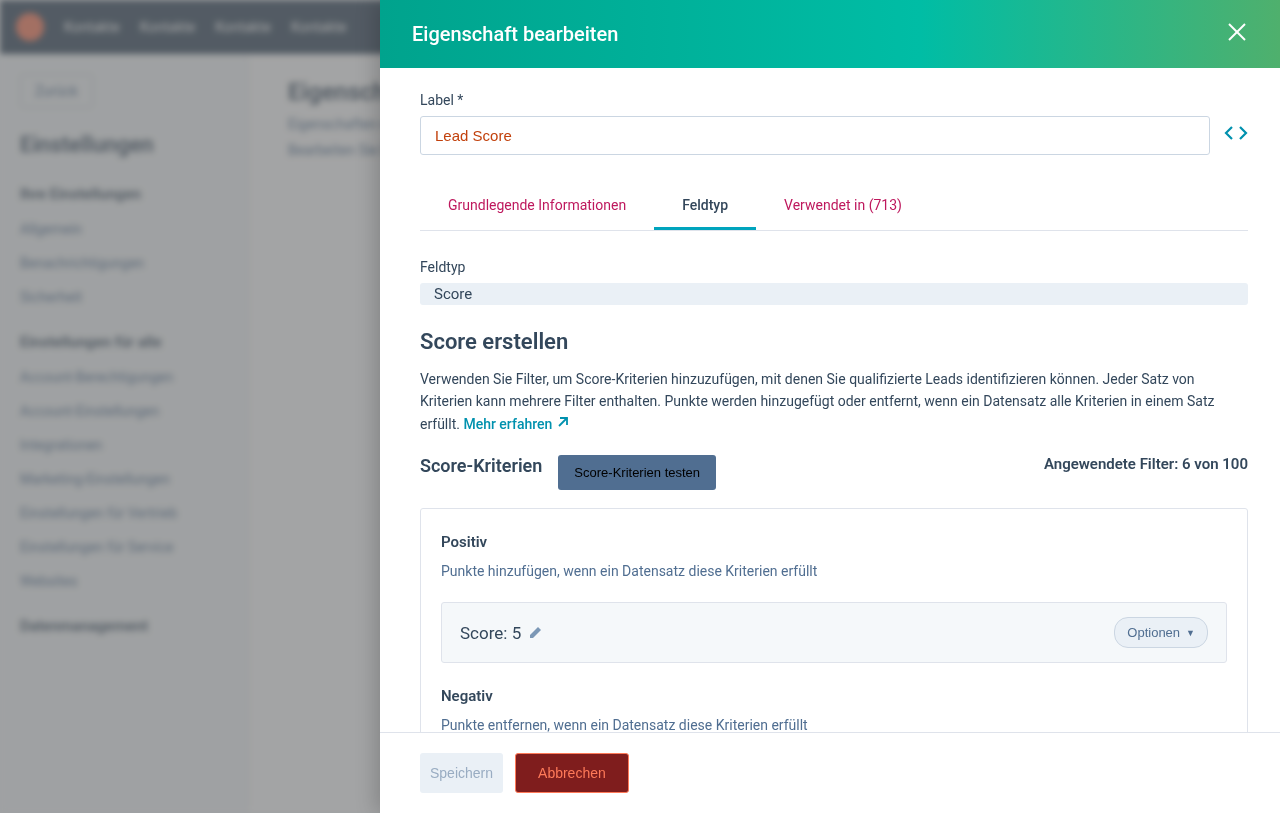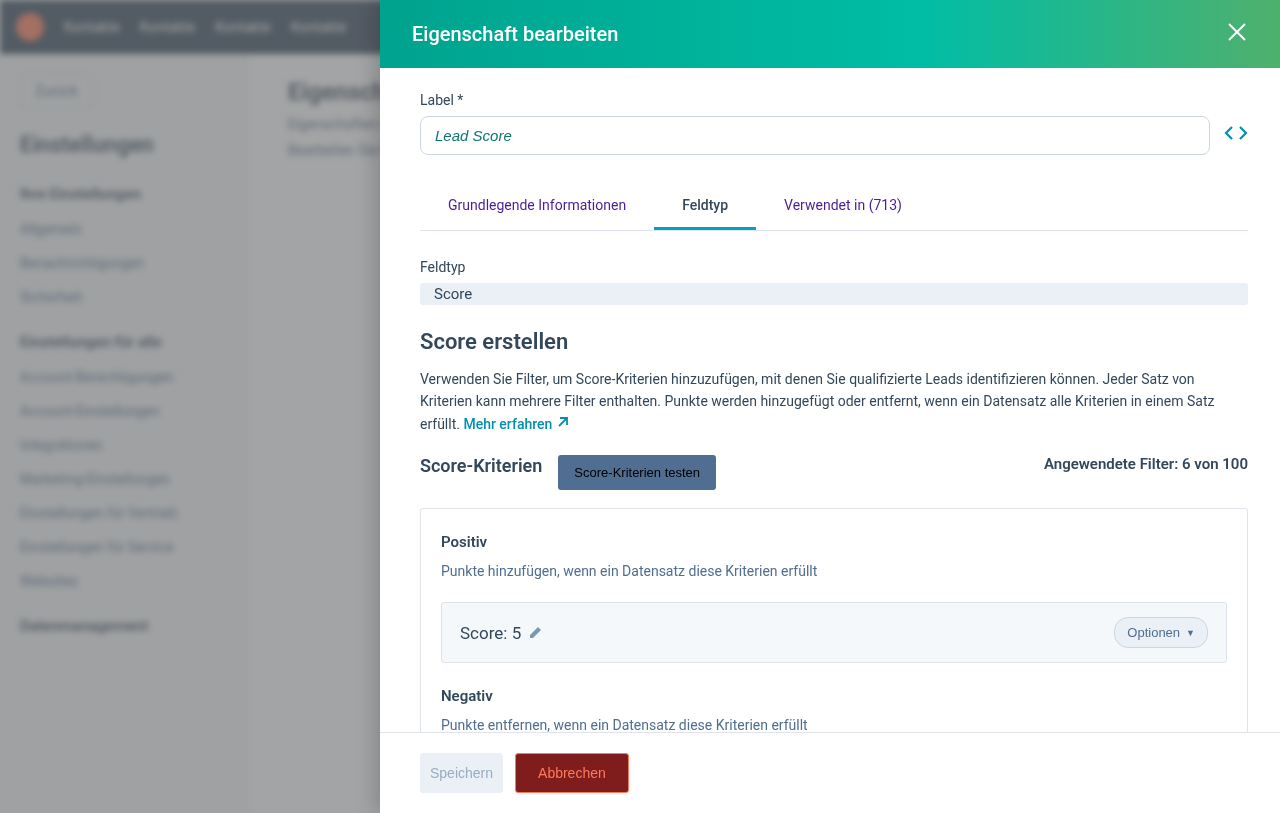--- a/index.html
+++ b/index.html
@@ -25,25 +25,25 @@
 
 
 .panel { position: absolute; top: 0; right: 0; width: 900px; height: 100%; background: #fff; display: flex; flex-direction: column; box-shadow: -4px 0 20px rgba(0,0,0,0.2); }
 .panel-header { background: linear-gradient(90deg, #00a38d 0%, #00bda5 60%, #4fb06d 100%); height: 68px; display: flex; align-items: center; justify-content: space-between; padding: 0 32px; }
 .panel-header h2 { color: #fff; font-size: 20px; font-weight: 500; }
 .close-btn { color: #fff; font-size: 26px; background: none; border: none; cursor: pointer; }
 
 .panel-body { flex: 1; overflow-y: auto; padding: 24px 32px 0 40px; }
 .field-label { font-size: 14px; color: #33475b; margin-bottom: 8px; display: block; }
 .label-row { display: flex; align-items: center; gap: 14px; }
-.text-input { flex: 1; border: 1px solid #cbd6e2; border-radius: 8px; padding: 10px 14px; font-size: 15px; color: #0f766e; font-style: italic; }
+.text-input { flex: 1; border: 1px solid #cbd6e2; border-radius: 3px; padding: 10px 14px; font-size: 15px; color: #c2410c; }
 .code-icon { color: #0091ae; font-size: 20px; cursor: pointer; }
 
 .tabs { display: flex; border-bottom: 1px solid #dfe3eb; margin-top: 28px; }
-.tab { padding: 14px 28px; font-size: 14px; color: #4c1d95; cursor: pointer; border-bottom: 3px solid transparent; }
+.tab { padding: 14px 28px; font-size: 14px; color: #be185d; cursor: pointer; border-bottom: 3px solid transparent; }
 .tab.active { color: #33475b; border-bottom-color: #00a4bd; font-weight: 500; }
 
 .section-block { margin-top: 28px; }
 .readonly-field { background: #eaf0f6; border-radius: 3px; padding: 2px 14px; font-size: 15px; color: #33475b; margin-top: 8px; }
 
 .h3 { font-size: 22px; font-weight: 600; margin-top: 24px; color: #33475b; }
 .desc { margin-top: 14px; font-size: 14px; line-height: 1.6; color: #33475b; }
 .link { color: #0091ae; font-weight: 500; text-decoration: none; }
 .ext-icon { display: inline-block; margin-left: 4px; }
 

